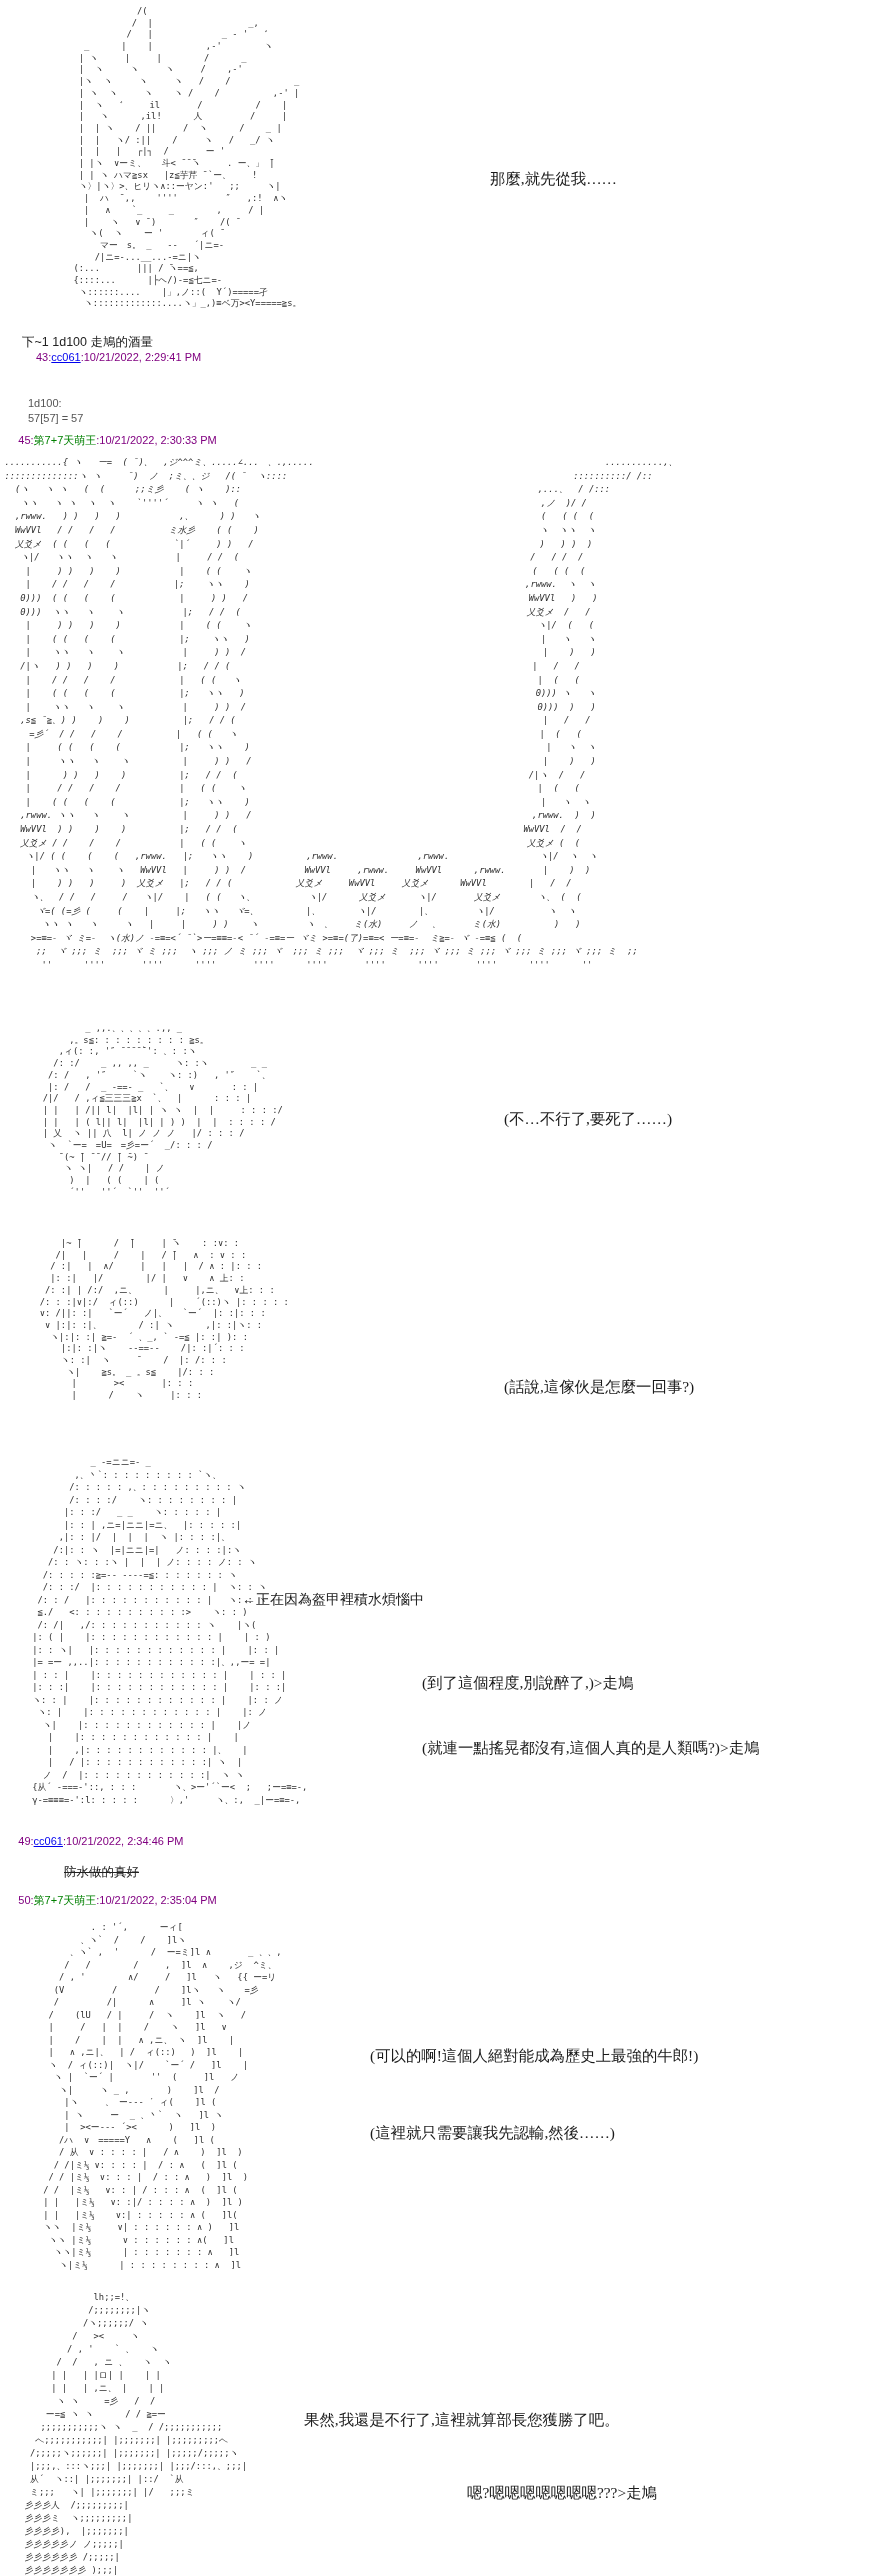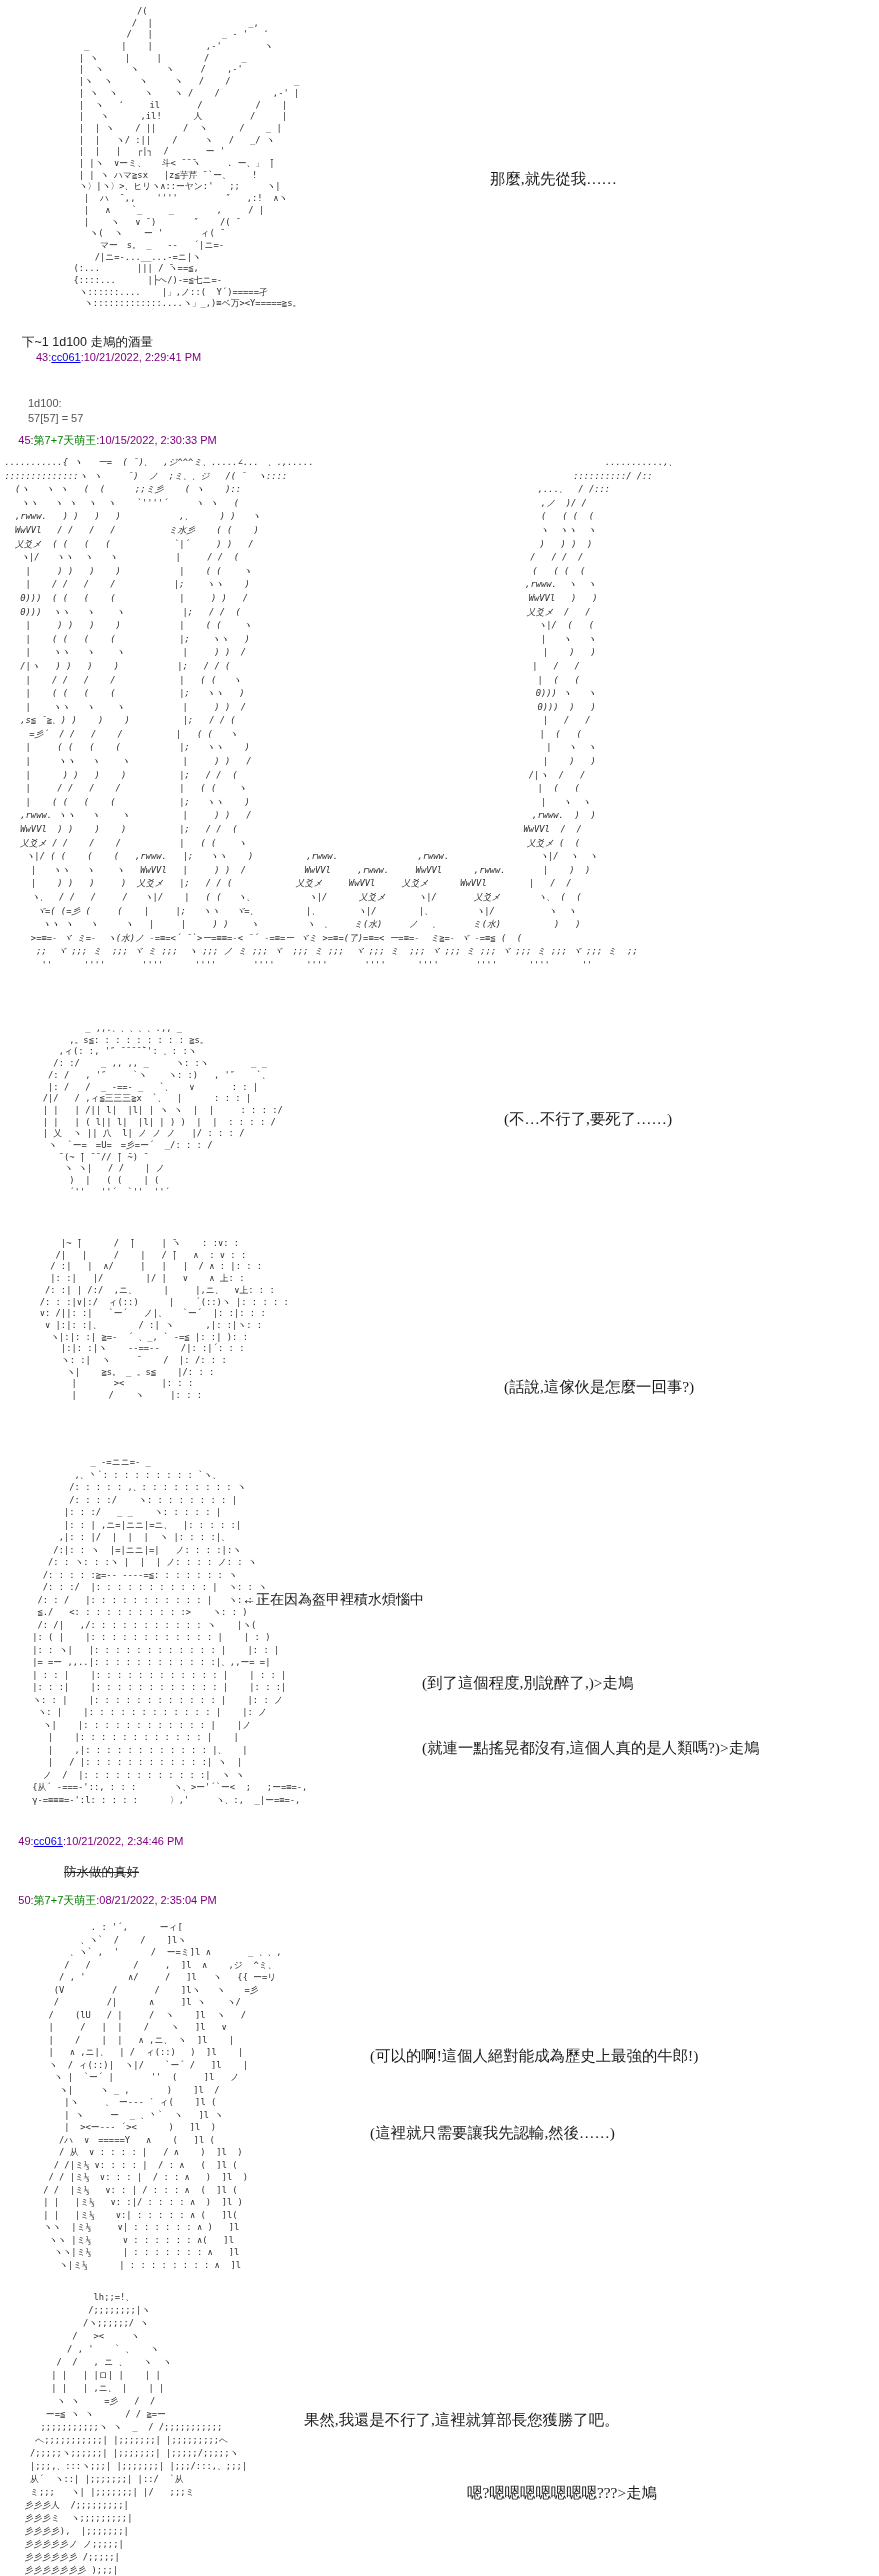--- a/index.html
+++ b/index.html
@@ -61,21 +61,21 @@
 
   <div class="hdr" style="left:36px;top:351px;">
     <span class="num">43:</span><span class="link">cc061</span><span class="date">:10/21/2022, 2:29:41 PM</span>
   </div>
   <div class="dice" style="left:28px;top:396px;">
     <div>1d100:</div>
     <div>57[57] = 57</div>
   </div>
 
   <div class="hdr" style="left:18.3px;top:433px;">
-    <span class="num">45:</span><span class="green">第7+7天萌王</span><span class="date">:10/15/2022, 2:30:33 PM</span>
+    <span class="num">45:</span><span class="green">第7+7天萌王</span><span class="date">:10/21/2022, 2:30:33 PM</span>
   </div>
 
   <pre class="aa aa-frame" style="left:4.4px;top:456px;font-style:italic;">...........{ ヽ   ー=  ( ̄)、  ,ジ^^^ミ、.....∠...ゞ、.,.....                                                       ...........,、
 ::::::::::::::ヽ ヽ     ̄)  ノ  ;ミ、、ジ   /( ̄  ヽ::::                                                      ::::::::::/ /::
   (ヽ   ヽ ヽ   (  (    ゞ;;ミ彡    ( ヽ    )::                                                        ,...、  / /:::
    ヽヽ   ヽ ヽ  ヽ  ヽ    `''''´     ヽ ヽ   (                                                         ,ノ  )/ /
   ,rwww.   ) )   )   )           ,、     ) )   ヽ                                                     (   ( (  (
   WwVVl   / /   /   /          ミ水彡    ( (    )                                                     ヽ  ヽヽ  ヽ
   乂爻メ  ( (   (   (            `|´     ) )   /                                                      )   ) )  )
    ヽ|/   ヽヽ  ヽ   ヽ           |     / /  (                                                       /   / /  /
@@ -174,21 +174,21 @@
   <div class="note" style="left:242px;top:1591px;">←正在因為盔甲裡積水煩惱中</div>
   <div class="dlg" style="left:422px;top:1673px;">(到了這個程度,別說醉了,)&gt;走鳩</div>
   <div class="dlg" style="left:422px;top:1738px;">(就連一點搖晃都沒有,這個人真的是人類嗎?)&gt;走鳩</div>
 
   <div class="hdr" style="left:18.3px;top:1835px;">
     <span class="num">49:</span><span class="link">cc061</span><span class="date">:10/21/2022, 2:34:46 PM</span>
   </div>
   <div class="body-strike" style="left:28px;top:1864px;margin-left:36px;">防水做的真好</div>
 
   <div class="hdr" style="left:18.3px;top:1893px;">
-    <span class="num">50:</span><span class="green">第7+7天萌王</span><span class="date">:08/21/2022, 2:35:04 PM</span>
+    <span class="num">50:</span><span class="green">第7+7天萌王</span><span class="date">:10/21/2022, 2:35:04 PM</span>
   </div>
 
   <pre class="aa aa-host" style="left:22px;top:1921px;">             . : '´,      ーィ[
            、ヽ`  /    /    ]lヽ
          、ヽ` ,  '      /  ー=ミ]l ∧       _ 、、,
         /   /        /     ,  ]l  ∧    ,ジ  ^ミ、
        / , '        ∧/     /   ]l   ヽ   {{ ー=リ
       (V         /       /    ]lヽ   ヽ  ゞ=彡
       /         /|      ∧     ]l ヽ    ヽ/
      /    (lU   / |     /  ヽ    ]l  ヽ   /

